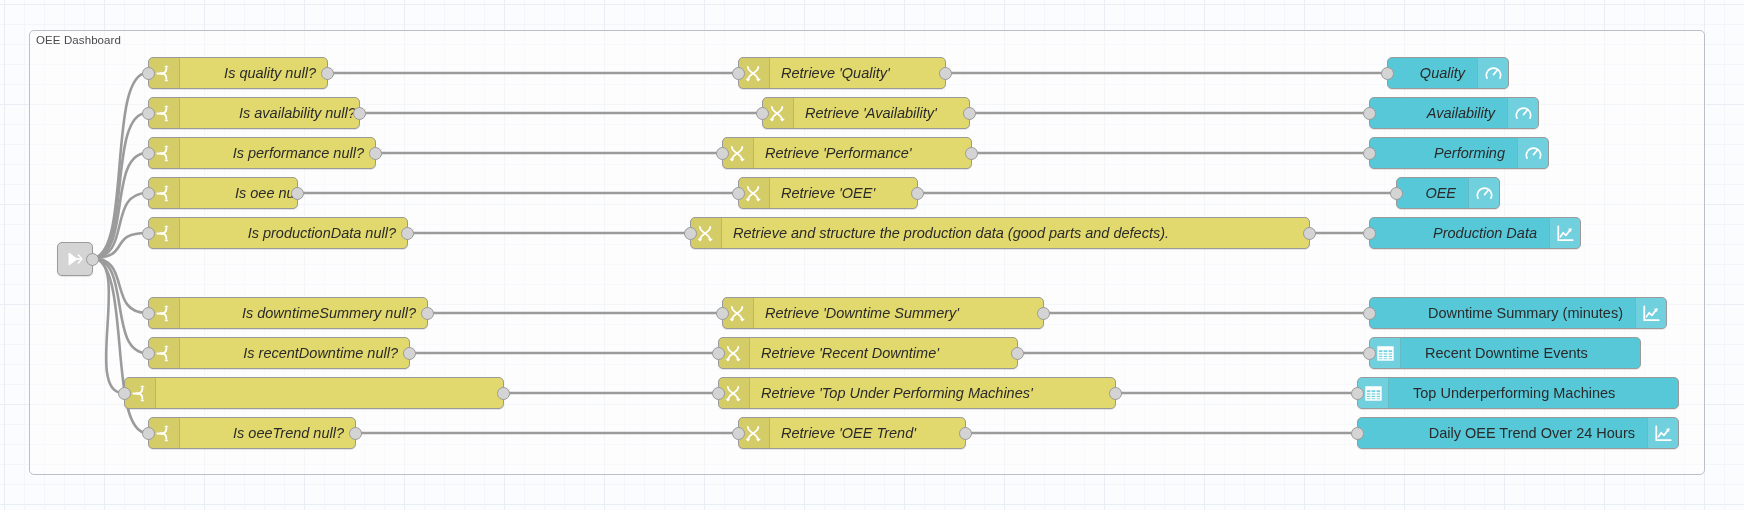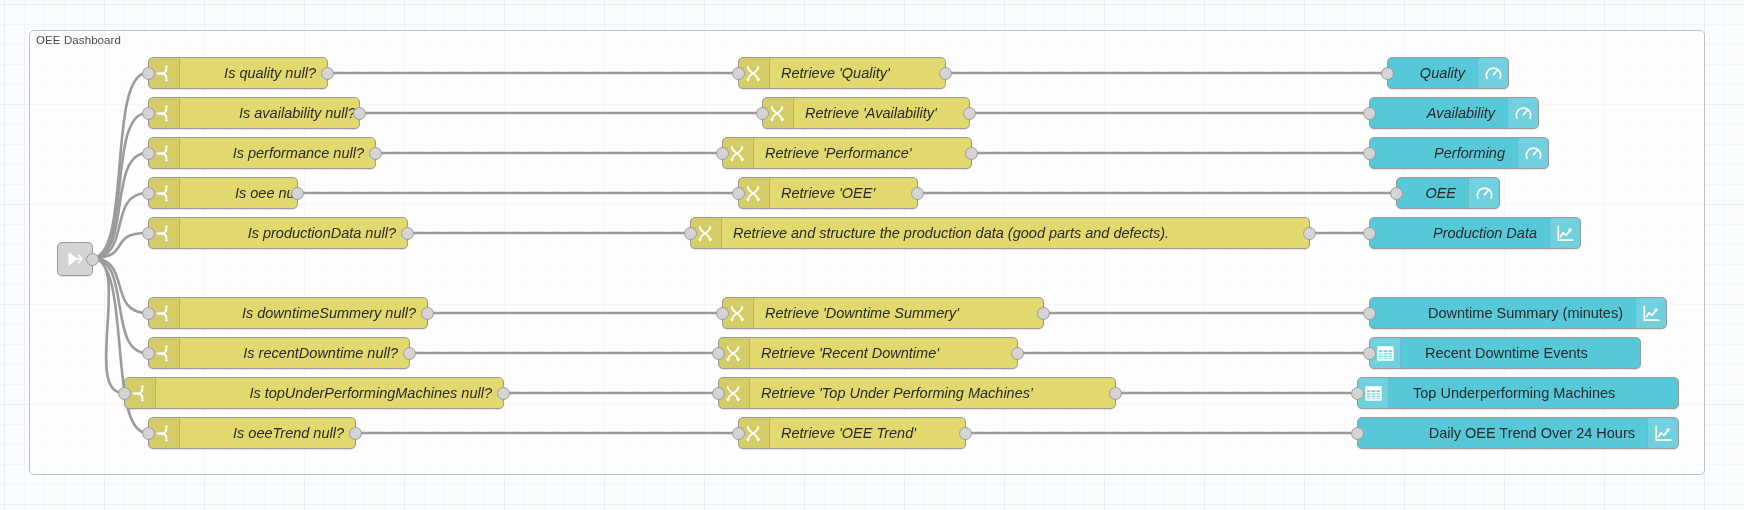--- a/index.html
+++ b/index.html
@@ -505,21 +505,20 @@
         <div class="port in"></div>
         <div class="icon-box">
           <svg width="19" height="19" viewBox="0 0 20 20">
             <path d="M2.5 10 H6.5" stroke="#ffffff" stroke-width="1.9" fill="none" stroke-linecap="round"></path>
             <path d="M6.5 10 C11 10 12 7 12 4.5" stroke="#ffffff" stroke-width="1.9" fill="none" stroke-linecap="round"></path>
             <path d="M6.5 10 C11 10 12 13 12 15.5" stroke="#ffffff" stroke-width="1.9" fill="none" stroke-linecap="round"></path>
             <path d="M9.4 3.4 L12 1.2 L14.6 3.4 Z" fill="#ffffff"></path>
             <path d="M9.4 16.6 L12 18.8 L14.6 16.6 Z" fill="#ffffff"></path>
           </svg>
         </div>
-        <div class="label">Is topUnderPerformingMachines null?</div>
         <div class="port out"></div>
       </div>
       <div class="node change-node italic" style="left: 718px; top: 377px; width: 398px;">
         <div class="port in"></div>
         <div class="icon-box">
           <svg width="19" height="19" viewBox="0 0 20 20">
             <path d="M3 3 C3 10 14 10 14 17" stroke="#ffffff" stroke-width="1.9" fill="none" stroke-linecap="round"></path>
             <path d="M14 3 C14 10 3 10 3 17" stroke="#ffffff" stroke-width="1.9" fill="none" stroke-linecap="round"></path>
             <path d="M11.4 15.6 L14 18.4 L16.6 15.6 Z" fill="#ffffff"></path>
             <path d="M0.6 15.6 L3 18.4 L5.6 15.6 Z" fill="#ffffff"></path>

